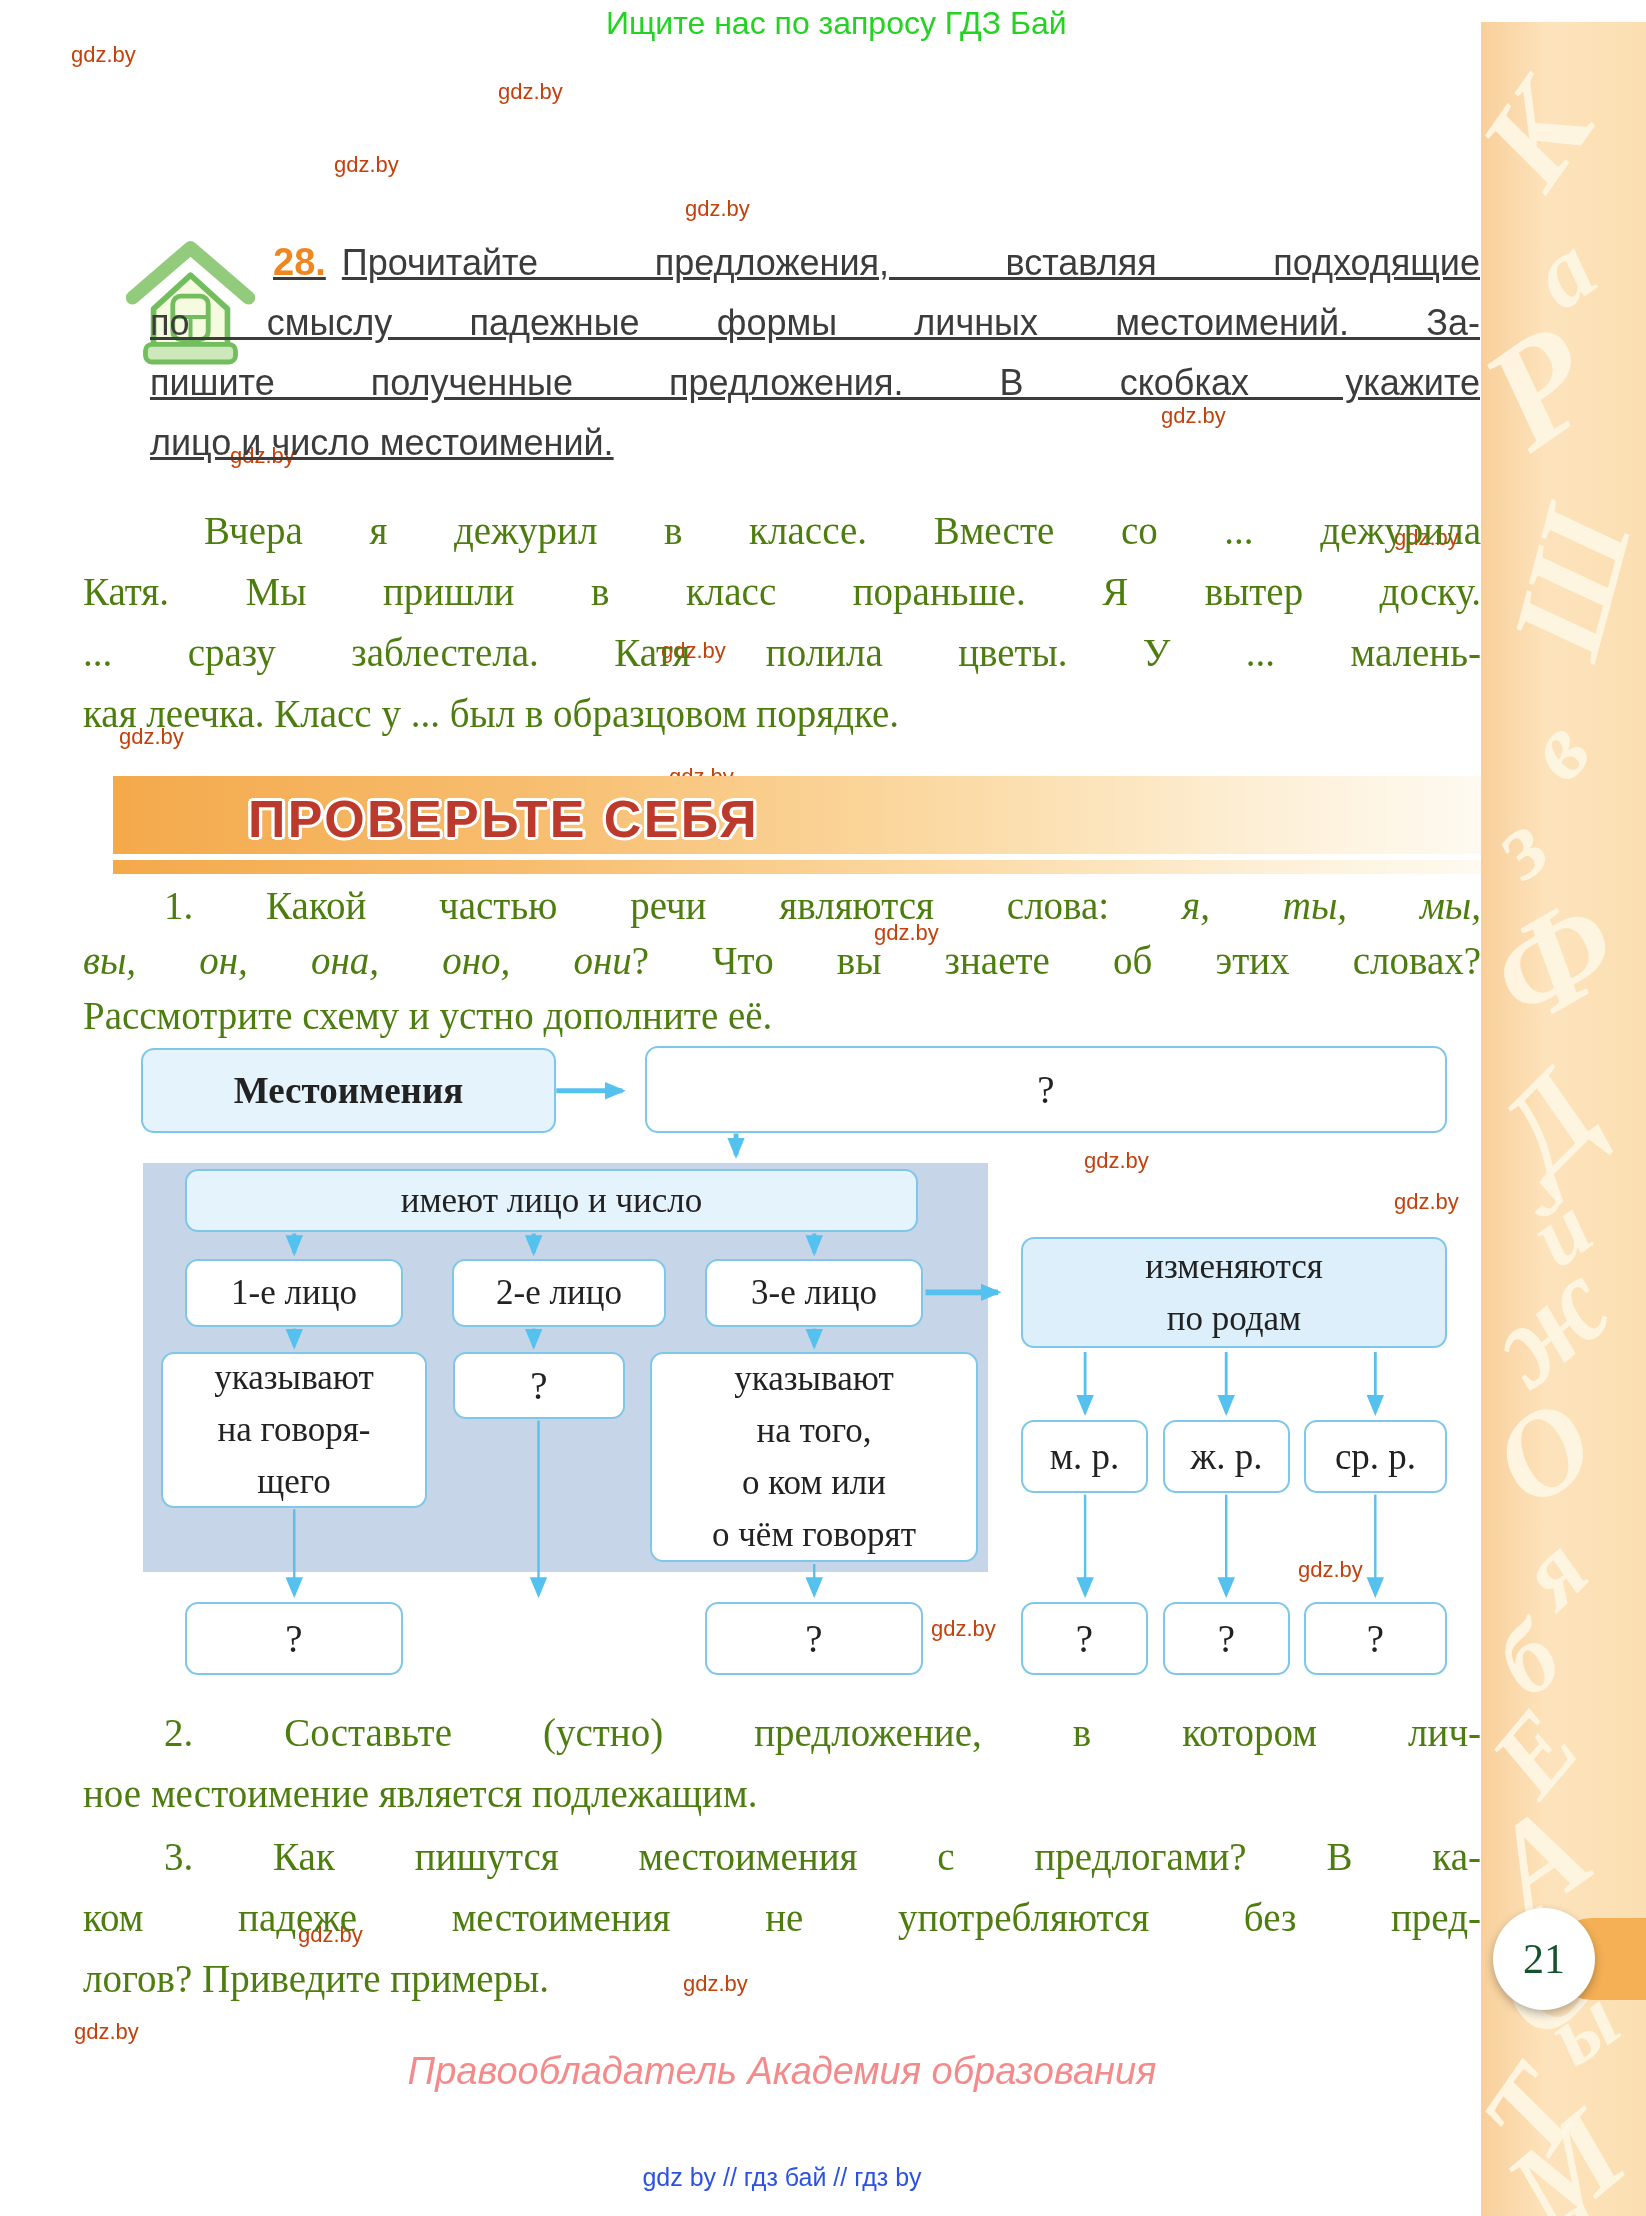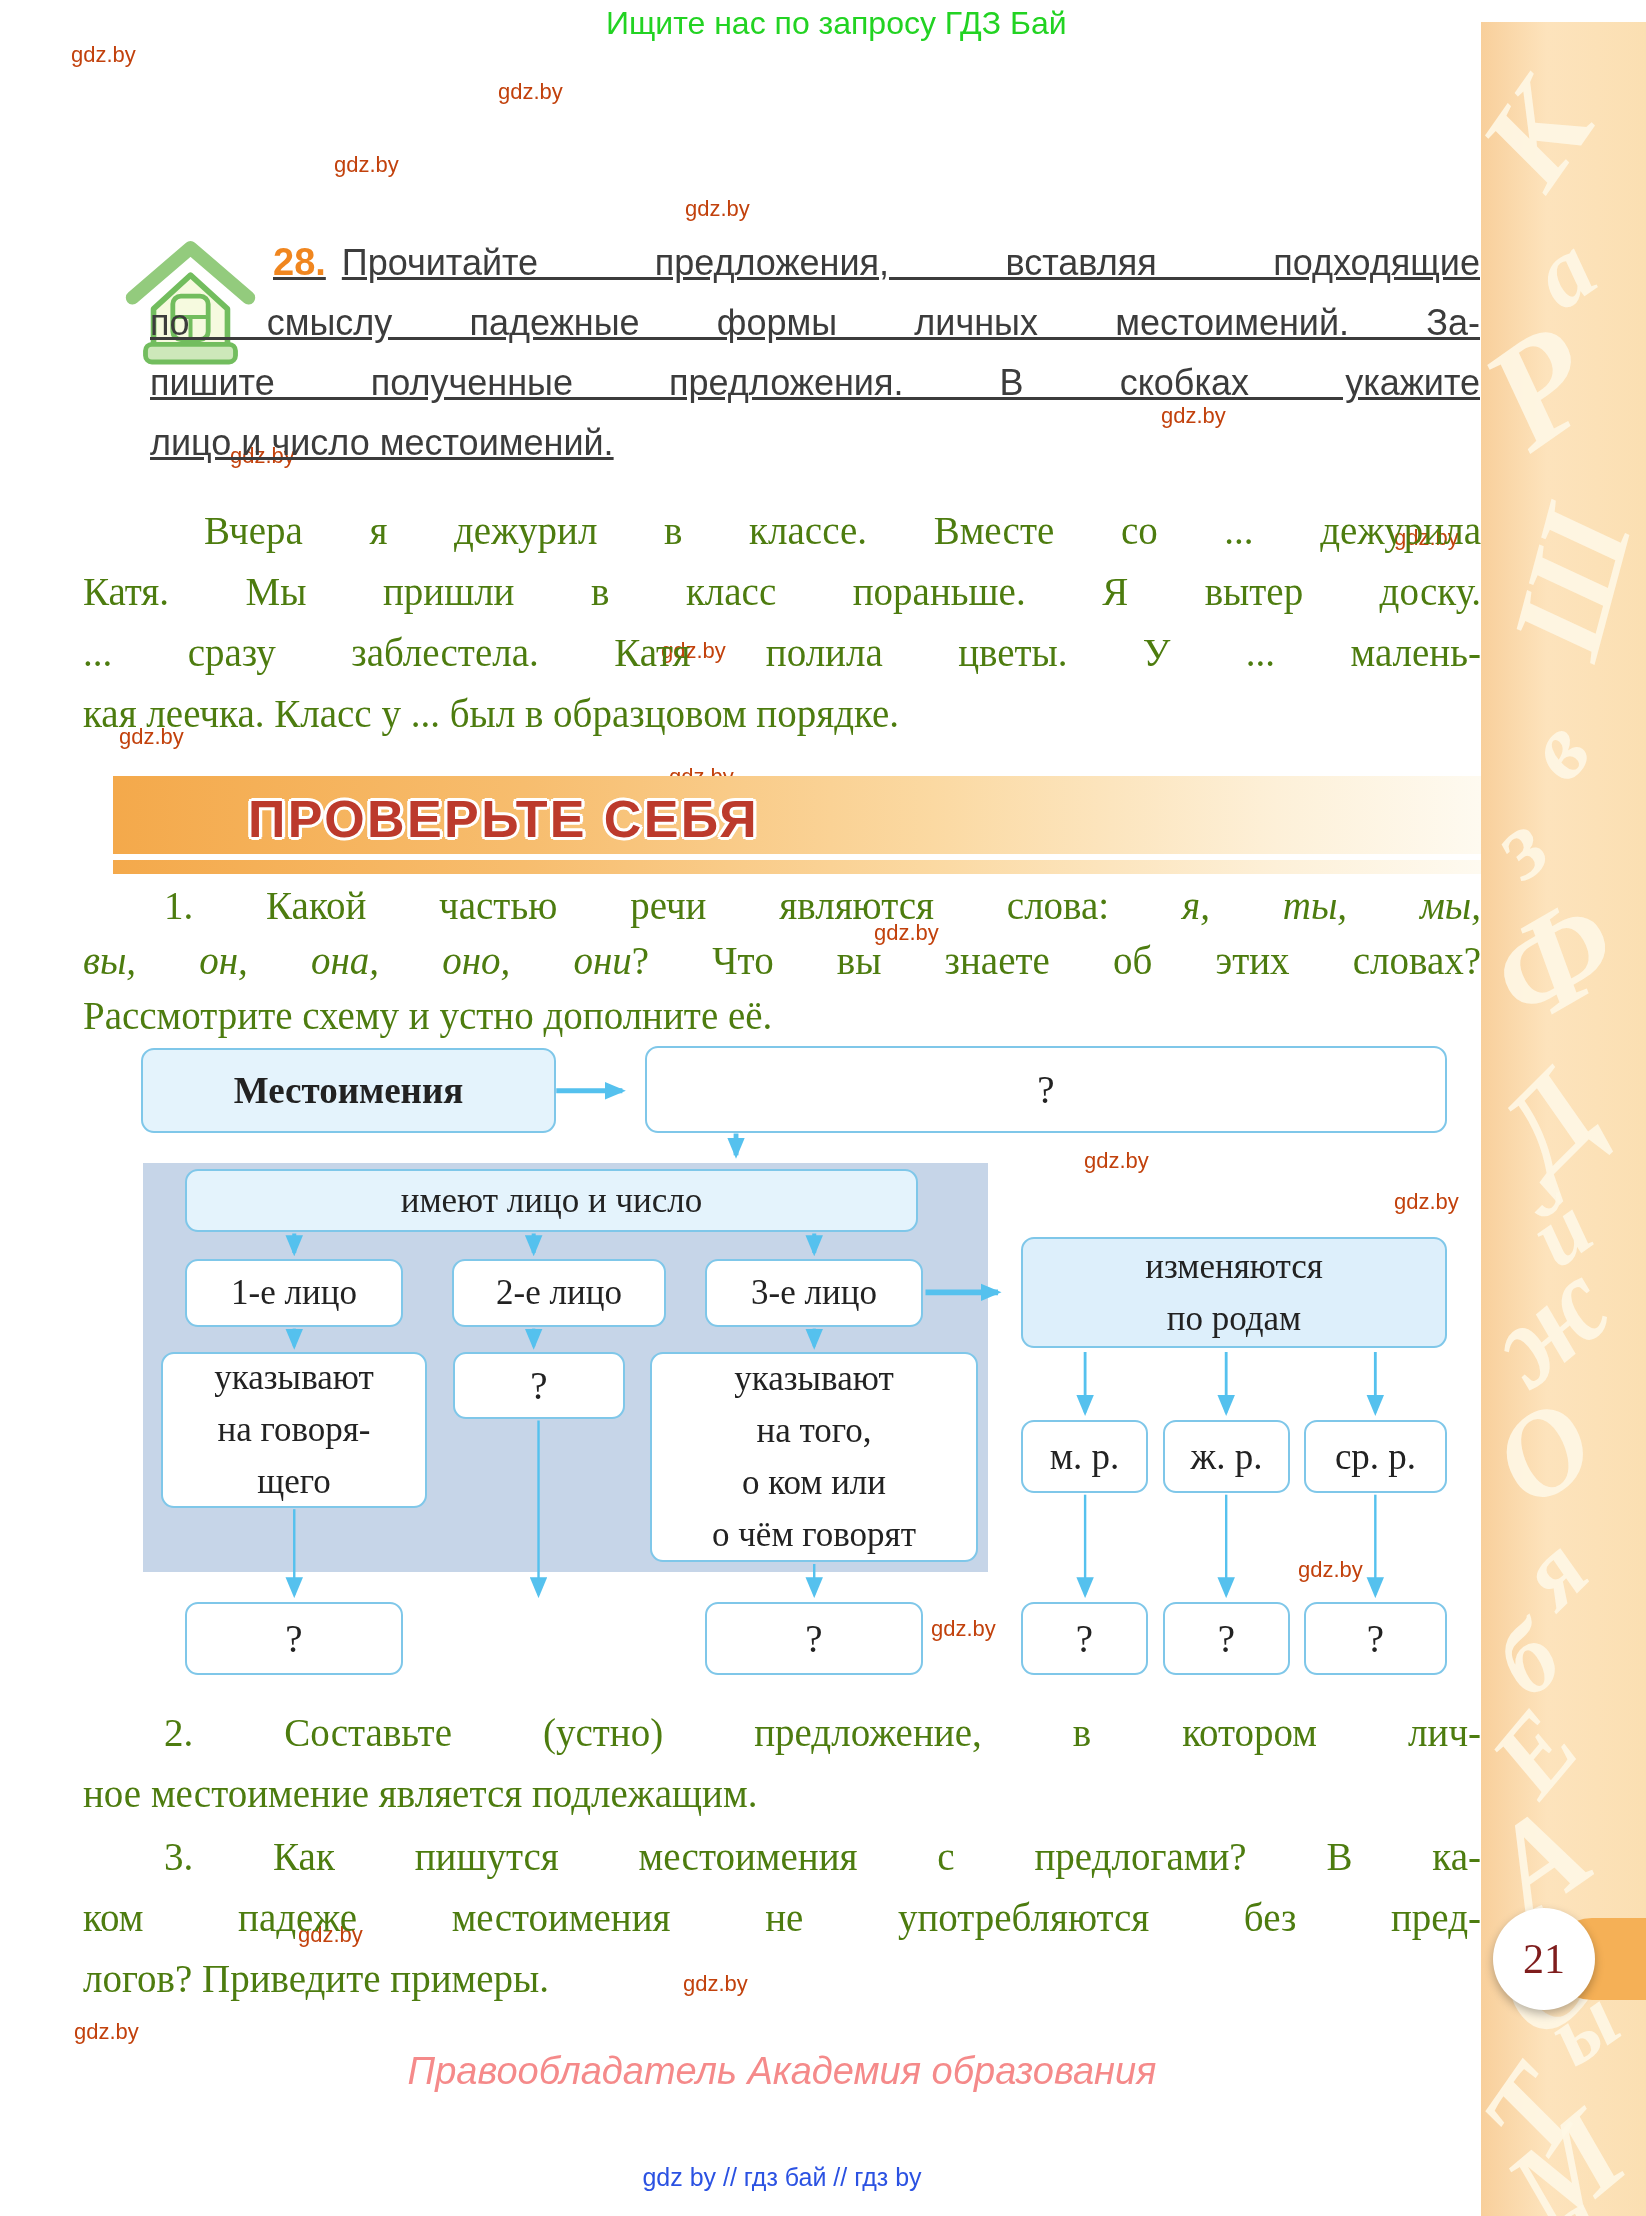--- a/index.html
+++ b/index.html
@@ -74,21 +74,21 @@
   .fill-lt{background:#e4f3fc;}
   .fill-md{background:#ddeffb;}
   .pre{white-space:pre-line;line-height:52px;}
   .arrows{position:absolute;left:0;top:1040px;}
 
   
   .swoosh{position:absolute;left:1551px;top:1918px;width:95px;height:82px;
           background:#f5b056;border-radius:41px 0 0 41px;}
   .pgc{position:absolute;left:1493px;top:1908px;width:102px;height:102px;border-radius:50%;
        background:#ffffff;box-shadow:0 4px 9.7px rgba(0,0,0,0.28);
-       display:flex;align-items:center;justify-content:center;font-size:42px;color:#7f1d1d;}
+       display:flex;align-items:center;justify-content:center;font-size:42px;color:#14532d;}
 
   
   .copyright{position:absolute;left:83px;top:2050px;width:1398px;text-align:center;
              font-family:"Liberation Sans",sans-serif;font-style:italic;font-size:38px;color:#f58a8a;}
   .links{position:absolute;left:83px;top:2163px;width:1398px;text-align:center;
          font-family:"Liberation Sans",sans-serif;font-size:25px;color:#2b52e2;}
 </style>
 </head>
 <body>
 

